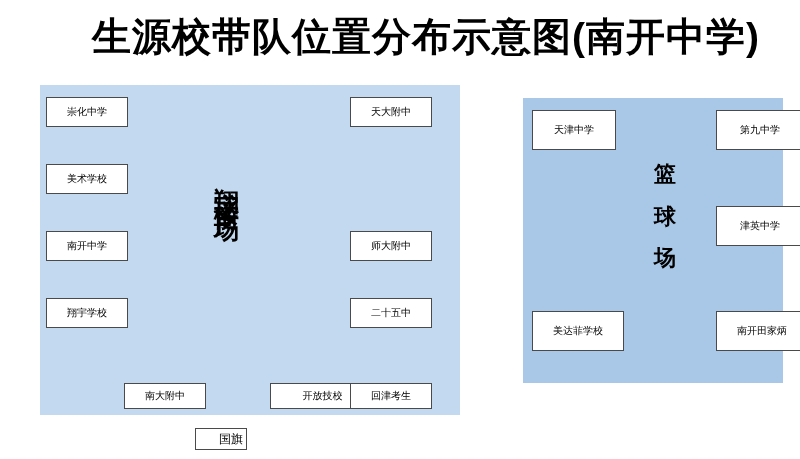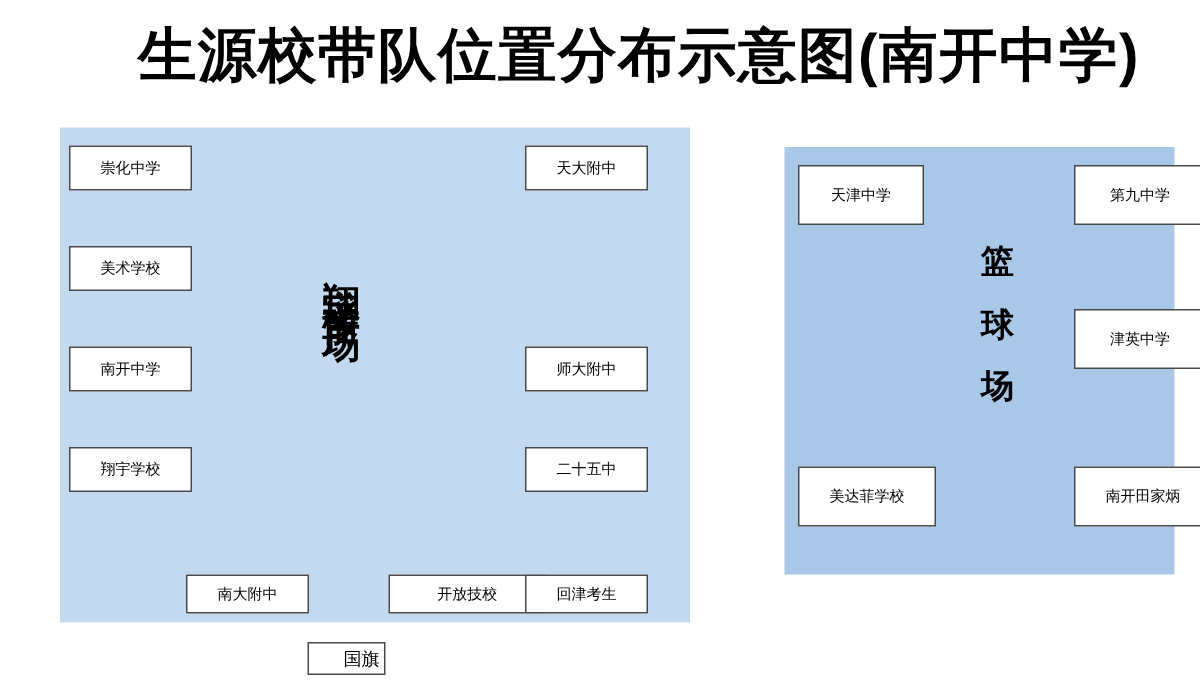--- a/index.html
+++ b/index.html
@@ -32,21 +32,21 @@
   }
   .vtext {
     position:absolute;
     writing-mode:vertical-lr; text-orientation:upright;
     font-weight:bold; color:#000;
     font-family:"Liberation Serif", serif;
   }
   .plaza-label { left:170px; top:82px; font-size:25px; letter-spacing:6px; }
   .court-label { left:127px; top:48px; font-size:22px; letter-spacing:41px; }
   .flag {
-    left:205px; top:428px; width:52px; height:22px; font-size:12px;padding-left:20px;
+    left:195px; top:428px; width:52px; height:22px; font-size:12px;padding-left:20px;
   }
 </style>
 </head>
 <body>
 
 <div class="canvas">
 
   <div class="title">生源校带队位置分布示意图(南开中学)</div>
 
   <div class="plaza">
@@ -54,21 +54,21 @@
     <div class="box" style="left:6px;top:12px;width:82px;height:30px">崇化中学</div>
     <div class="box" style="left:6px;top:79px;width:82px;height:30px">美术学校</div>
     <div class="box" style="left:6px;top:146px;width:82px;height:30px">南开中学</div>
     <div class="box" style="left:6px;top:213px;width:82px;height:30px">翔宇学校</div>
 
     <div class="box" style="left:310px;top:12px;width:82px;height:30px">天大附中</div>
     <div class="box" style="left:310px;top:146px;width:82px;height:30px">师大附中</div>
     <div class="box" style="left:310px;top:213px;width:82px;height:30px">二十五中</div>
 
     <div class="box" style="left:84px;top:298px;width:82px;height:26px">南大附中</div>
-    <div class="box" style="left:219px;top:298px;width:105px;height:26px">开放技校</div>
+    <div class="box" style="left:230px;top:298px;width:105px;height:26px">开放技校</div>
     <div class="box" style="left:310px;top:298px;width:82px;height:26px">回津考生</div>
 
     <div class="vtext plaza-label">翔宇楼前广场</div>
   </div>
 
   <div class="court">
 
     <div class="box" style="left:9px;top:12px;width:84px;height:40px">天津中学</div>
     <div class="box" style="left:9px;top:213px;width:92px;height:40px">美达菲学校</div>
 

